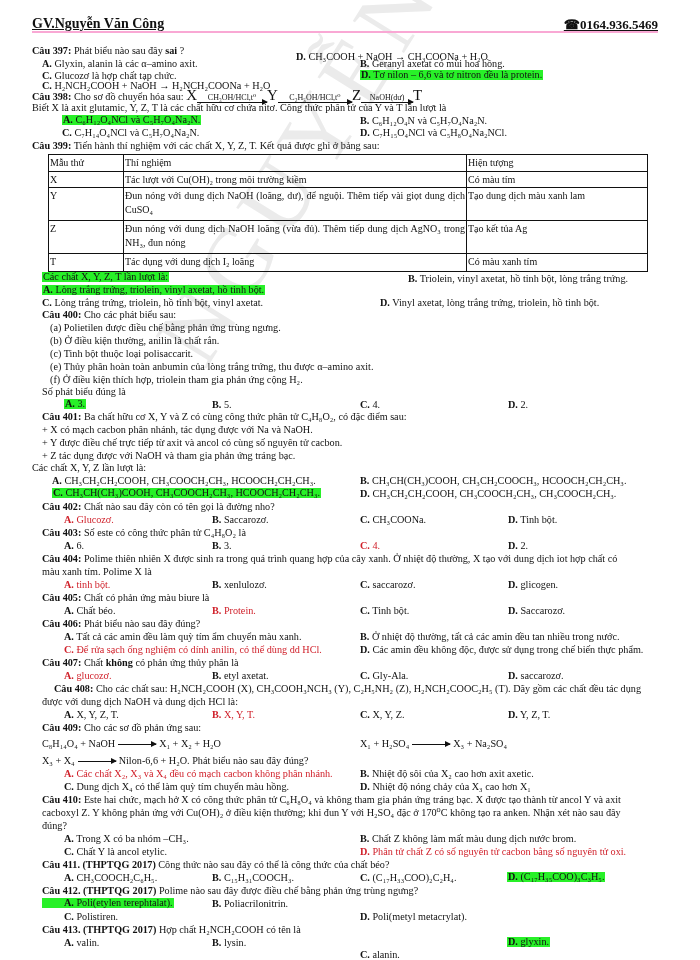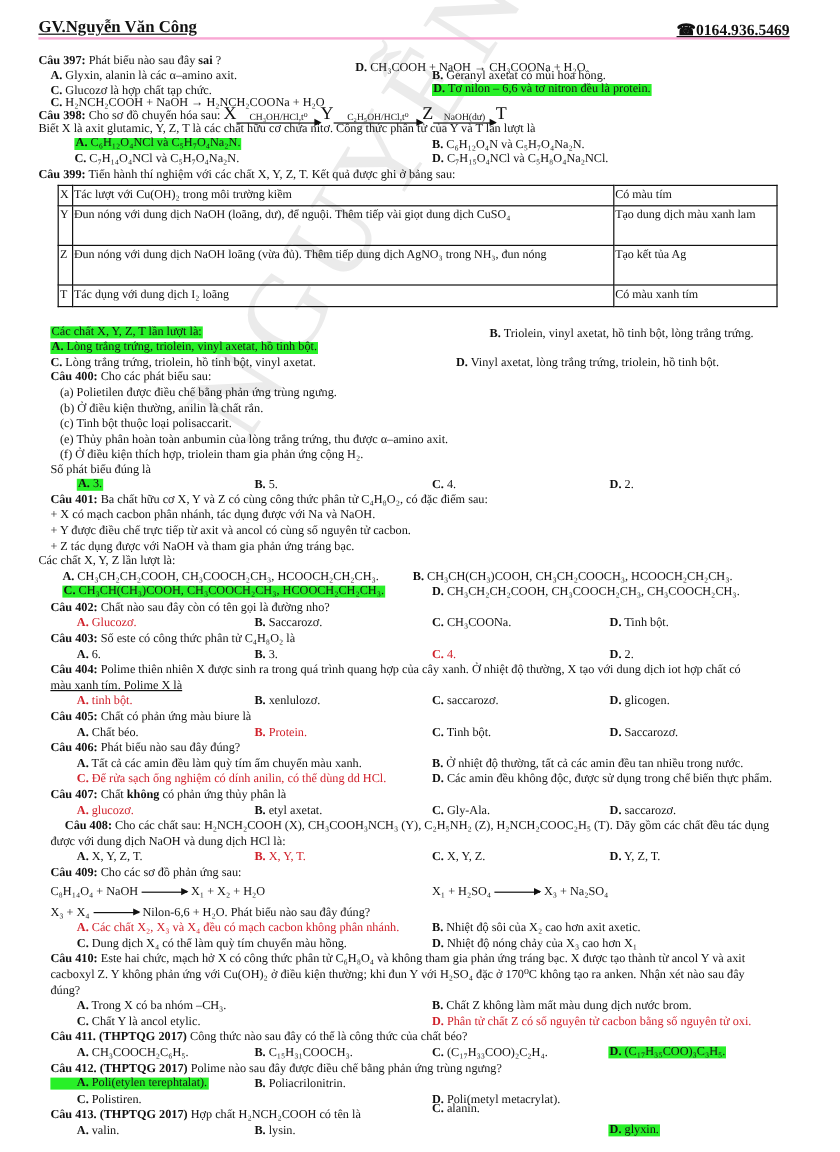--- a/index.html
+++ b/index.html
@@ -74,20 +74,25 @@
   </div>
   <div class="line" style="left:32px;top:103px;">Biết X là axit glutamic, Y, Z, T là các chất hữu cơ chứa nitơ. Công thức phân tử của Y và T lần lượt là</div>
   <div class="line opt hl" style="left:62px;top:115px;padding:0 1px;"><b>A.</b> <span>C₆H₁₂O₄NCl và C₅H₇O₄Na₂N.</span></div>
   <div class="line opt" style="left:360px;top:116px;"><b>B.</b> <span>C₆H₁₂O₄N và C₅H₇O₄Na₂N.</span></div>
   <div class="line opt" style="left:62px;top:128px;"><b>C.</b> <span>C₇H₁₄O₄NCl và C₅H₇O₄Na₂N.</span></div>
   <div class="line opt" style="left:360px;top:128px;"><b>D.</b> <span>C₇H₁₅O₄NCl và C₅H₈O₄Na₂NCl.</span></div>
 
   <div class="line" style="left:32px;top:141px;"><span class="q">Câu 399:</span> <span>Tiến hành thí nghiệm với các chất X, Y, Z, T. Kết quả được ghi ở bảng sau:</span></div>
   <table class="exp">
     <tbody>
+        <tr style="height:16px">
+      <td class="c1">Mẫu thử</td>
+      <td class="c2">Thí nghiệm</td>
+      <td>Hiện tượng</td>
+    </tr>
     <tr style="height:16px">
       <td>X</td>
       <td>Tác lượt với Cu(OH)₂ trong môi trường kiềm</td>
       <td>Có màu tím</td>
     </tr>
     <tr style="height:33px">
       <td>Y</td>
       <td style="text-align:justify">Đun nóng với dung dịch NaOH (loãng, dư), để nguội. Thêm tiếp vài giọt dung dịch CuSO₄</td>
       <td>Tạo dung dịch màu xanh lam</td>
     </tr>
@@ -120,38 +125,38 @@
   <div class="line opt" style="left:212px;top:400px;"><b>B.</b> <span>5.</span></div>
   <div class="line opt" style="left:360px;top:400px;"><b>C.</b> <span>4.</span></div>
   <div class="line opt" style="left:508px;top:400px;"><b>D.</b> <span>2.</span></div>
 
   <div class="line" style="left:42px;top:412px;"><span class="q">Câu 401:</span> <span>Ba chất hữu cơ X, Y và Z có cùng công thức phân tử C₄H₈O₂, có đặc điểm sau:</span></div>
   <div class="line" style="left:42px;top:425px;">+ X có mạch cacbon phân nhánh, tác dụng được với Na và NaOH.</div>
   <div class="line" style="left:42px;top:438px;">+ Y được điều chế trực tiếp từ axit và ancol có cùng số nguyên tử cacbon.</div>
   <div class="line" style="left:42px;top:451px;">+ Z tác dụng được với NaOH và tham gia phản ứng tráng bạc.</div>
   <div class="line" style="left:32px;top:463px;">Các chất X, Y, Z lần lượt là:</div>
   <div class="line opt" style="left:52px;top:476px;"><b>A.</b> <span>CH₃CH₂CH₂COOH, CH₃COOCH₂CH₃, HCOOCH₂CH₂CH₃.</span></div>
-  <div class="line opt" style="left:344px;top:476px;"><b>B.</b> <span>CH₃CH(CH₃)COOH, CH₃CH₂COOCH₃, HCOOCH₂CH₂CH₃.</span></div>
+  <div class="line opt" style="left:360px;top:476px;"><b>B.</b> <span>CH₃CH(CH₃)COOH, CH₃CH₂COOCH₃, HCOOCH₂CH₂CH₃.</span></div>
   <div class="line opt hl" style="left:52px;top:488px;padding:0 1px;"><b>C.</b> <span>CH₃CH(CH₃)COOH, CH₃COOCH₂CH₃, HCOOCH₂CH₂CH₃.</span></div>
   <div class="line opt" style="left:360px;top:489px;"><b>D.</b> <span>CH₃CH₂CH₂COOH, CH₃COOCH₂CH₃, CH₃COOCH₂CH₃.</span></div>
 
   <div class="line" style="left:42px;top:502px;"><span class="q">Câu 402:</span> <span>Chất nào sau đây còn có tên gọi là đường nho?</span></div>
   <div class="line opt red" style="left:64px;top:515px;"><b>A.</b> <span>Glucozơ.</span></div>
   <div class="line opt" style="left:212px;top:515px;"><b>B.</b> <span>Saccarozơ.</span></div>
   <div class="line opt" style="left:360px;top:515px;"><b>C.</b> <span>CH₃COONa.</span></div>
   <div class="line opt" style="left:508px;top:515px;"><b>D.</b> <span>Tinh bột.</span></div>
 
   <div class="line" style="left:42px;top:528px;"><span class="q">Câu 403:</span> <span>Số este có công thức phân tử C₄H₈O₂ là</span></div>
   <div class="line opt" style="left:64px;top:541px;"><b>A.</b> <span>6.</span></div>
   <div class="line opt" style="left:212px;top:541px;"><b>B.</b> <span>3.</span></div>
   <div class="line opt red" style="left:360px;top:541px;"><b>C.</b> <span>4.</span></div>
   <div class="line opt" style="left:508px;top:541px;"><b>D.</b> <span>2.</span></div>
 
   <div class="line" style="left:42px;top:554px;"><span class="q">Câu 404:</span> <span>Polime thiên nhiên X được sinh ra trong quá trình quang hợp của cây xanh. Ở nhiệt độ thường, X tạo với dung dịch iot hợp chất có</span></div>
-  <div class="line" style="left:42px;top:567px;text-decoration:underline;">màu xanh tím. Polime X là</div>
+  <div class="line" style="left:42px;top:567px;">màu xanh tím. Polime X là</div>
   <div class="line opt red" style="left:64px;top:580px;"><b>A.</b> <span>tinh bột.</span></div>
   <div class="line opt" style="left:212px;top:580px;"><b>B.</b> <span>xenlulozơ.</span></div>
   <div class="line opt" style="left:360px;top:580px;"><b>C.</b> <span>saccarozơ.</span></div>
   <div class="line opt" style="left:508px;top:580px;"><b>D.</b> <span>glicogen.</span></div>
 
   <div class="line" style="left:42px;top:593px;"><span class="q">Câu 405:</span> <span>Chất có phản ứng màu biure là</span></div>
   <div class="line opt" style="left:64px;top:606px;"><b>A.</b> <span>Chất béo.</span></div>
   <div class="line opt red" style="left:212px;top:606px;"><b>B.</b> <span>Protein.</span></div>
   <div class="line opt" style="left:360px;top:606px;"><b>C.</b> <span>Tinh bột.</span></div>
   <div class="line opt" style="left:508px;top:606px;"><b>D.</b> <span>Saccarozơ.</span></div>
@@ -200,16 +205,16 @@
 
   <div class="line" style="left:42px;top:886px;"><span class="q">Câu 412. (THPTQG 2017)</span> <span>Polime nào sau đây được điều chế bằng phản ứng trùng ngưng?</span></div>
   <div class="line opt hl" style="left:42px;top:898px;padding:0 1px 0 22px;"><b>A.</b> <span>Poli(etylen terephtalat).</span></div>
   <div class="line opt" style="left:212px;top:899px;"><b>B.</b> <span>Poliacrilonitrin.</span></div>
   <div class="line opt" style="left:64px;top:912px;"><b>C.</b> <span>Polistiren.</span></div>
   <div class="line opt" style="left:360px;top:912px;"><b>D.</b> <span>Poli(metyl metacrylat).</span></div>
 
   <div class="line" style="left:42px;top:925px;"><span class="q">Câu 413. (THPTQG 2017)</span> <span>Hợp chất H₂NCH₂COOH có tên là</span></div>
   <div class="line opt" style="left:64px;top:938px;"><b>A.</b> <span>valin.</span></div>
   <div class="line opt" style="left:212px;top:938px;"><b>B.</b> <span>lysin.</span></div>
-  <div class="line opt" style="left:360px;top:920px;"><b>C.</b> <span>alanin.</span></div>
+  <div class="line opt" style="left:360px;top:950px;"><b>C.</b> <span>alanin.</span></div>
   <div class="line opt hl" style="left:507px;top:937px;padding:0 1px;"><b>D.</b> <span>glyxin.</span></div>
 
 </div>
 
 </body></html>

